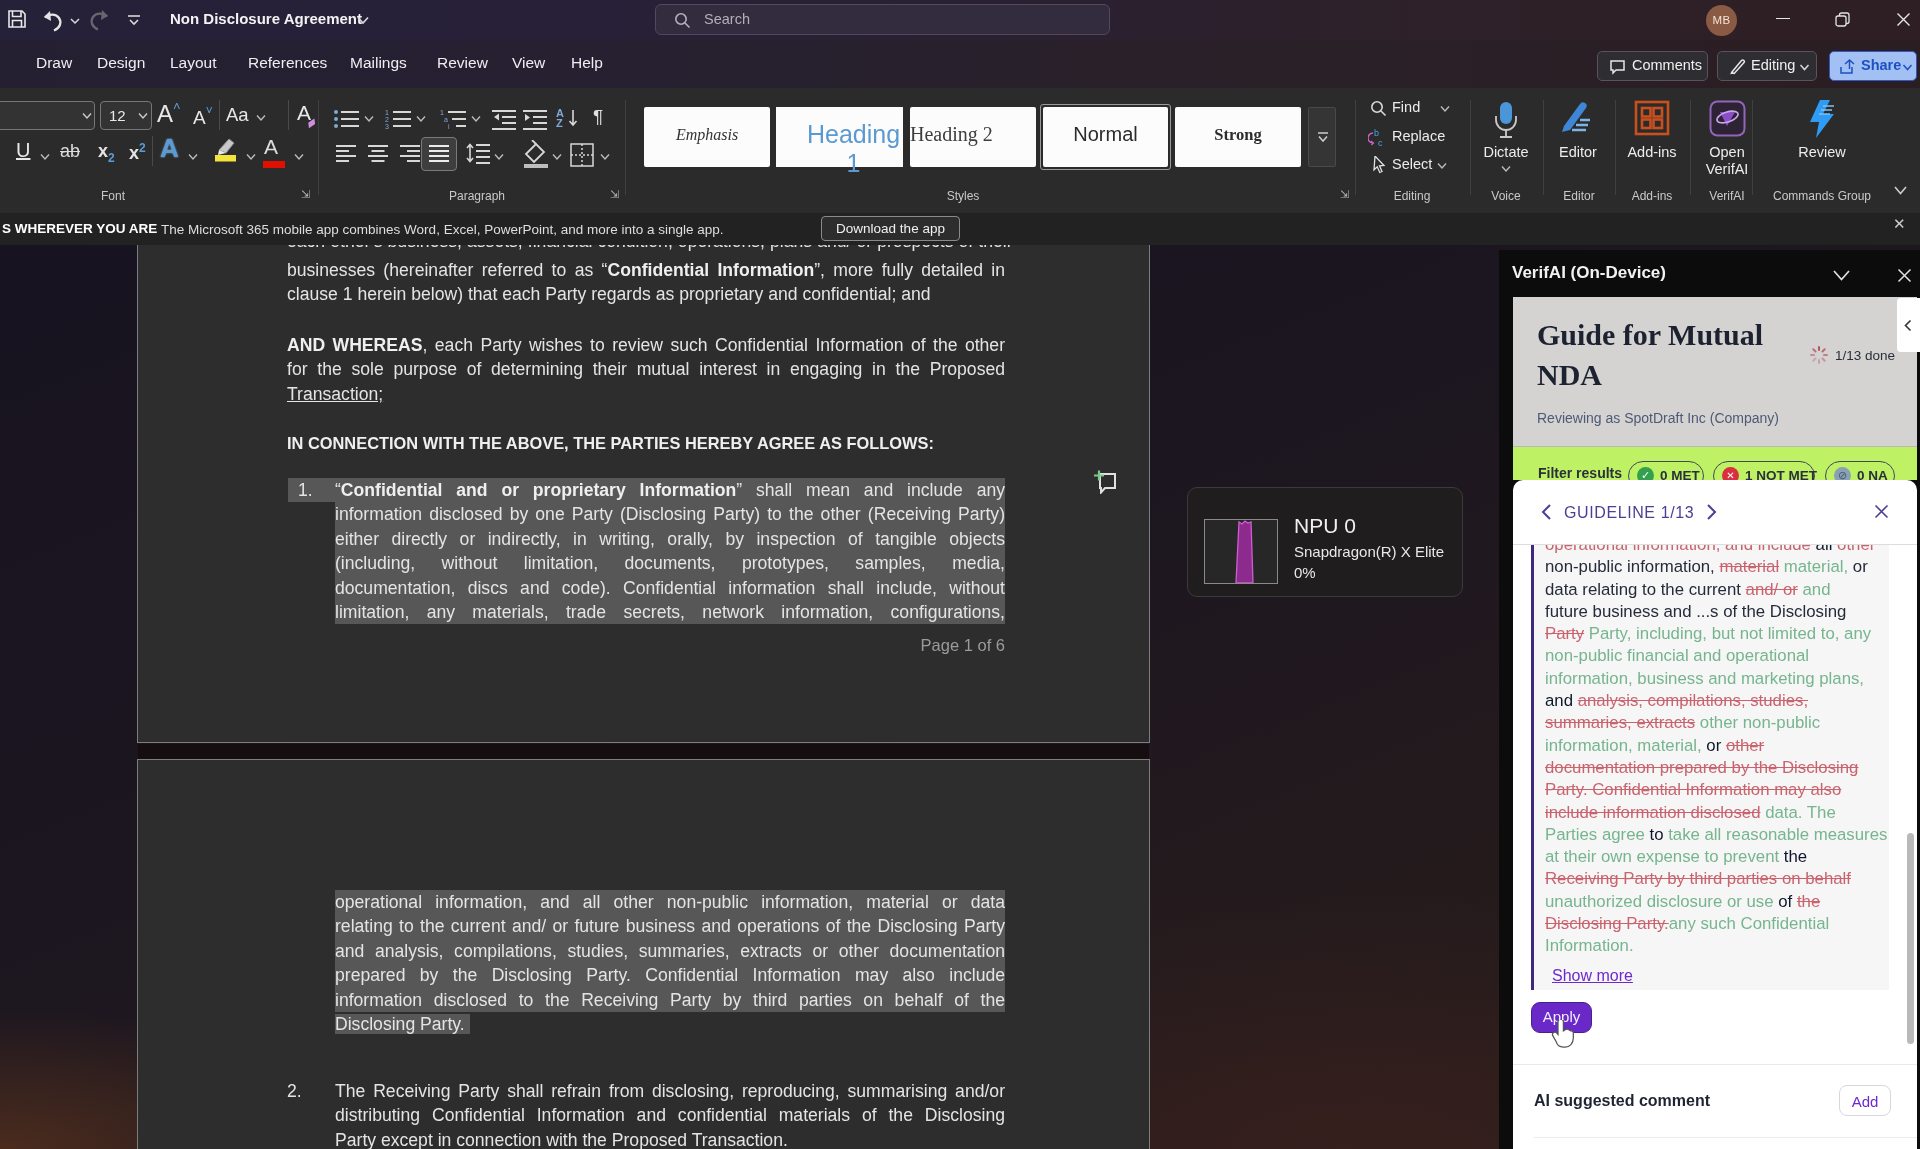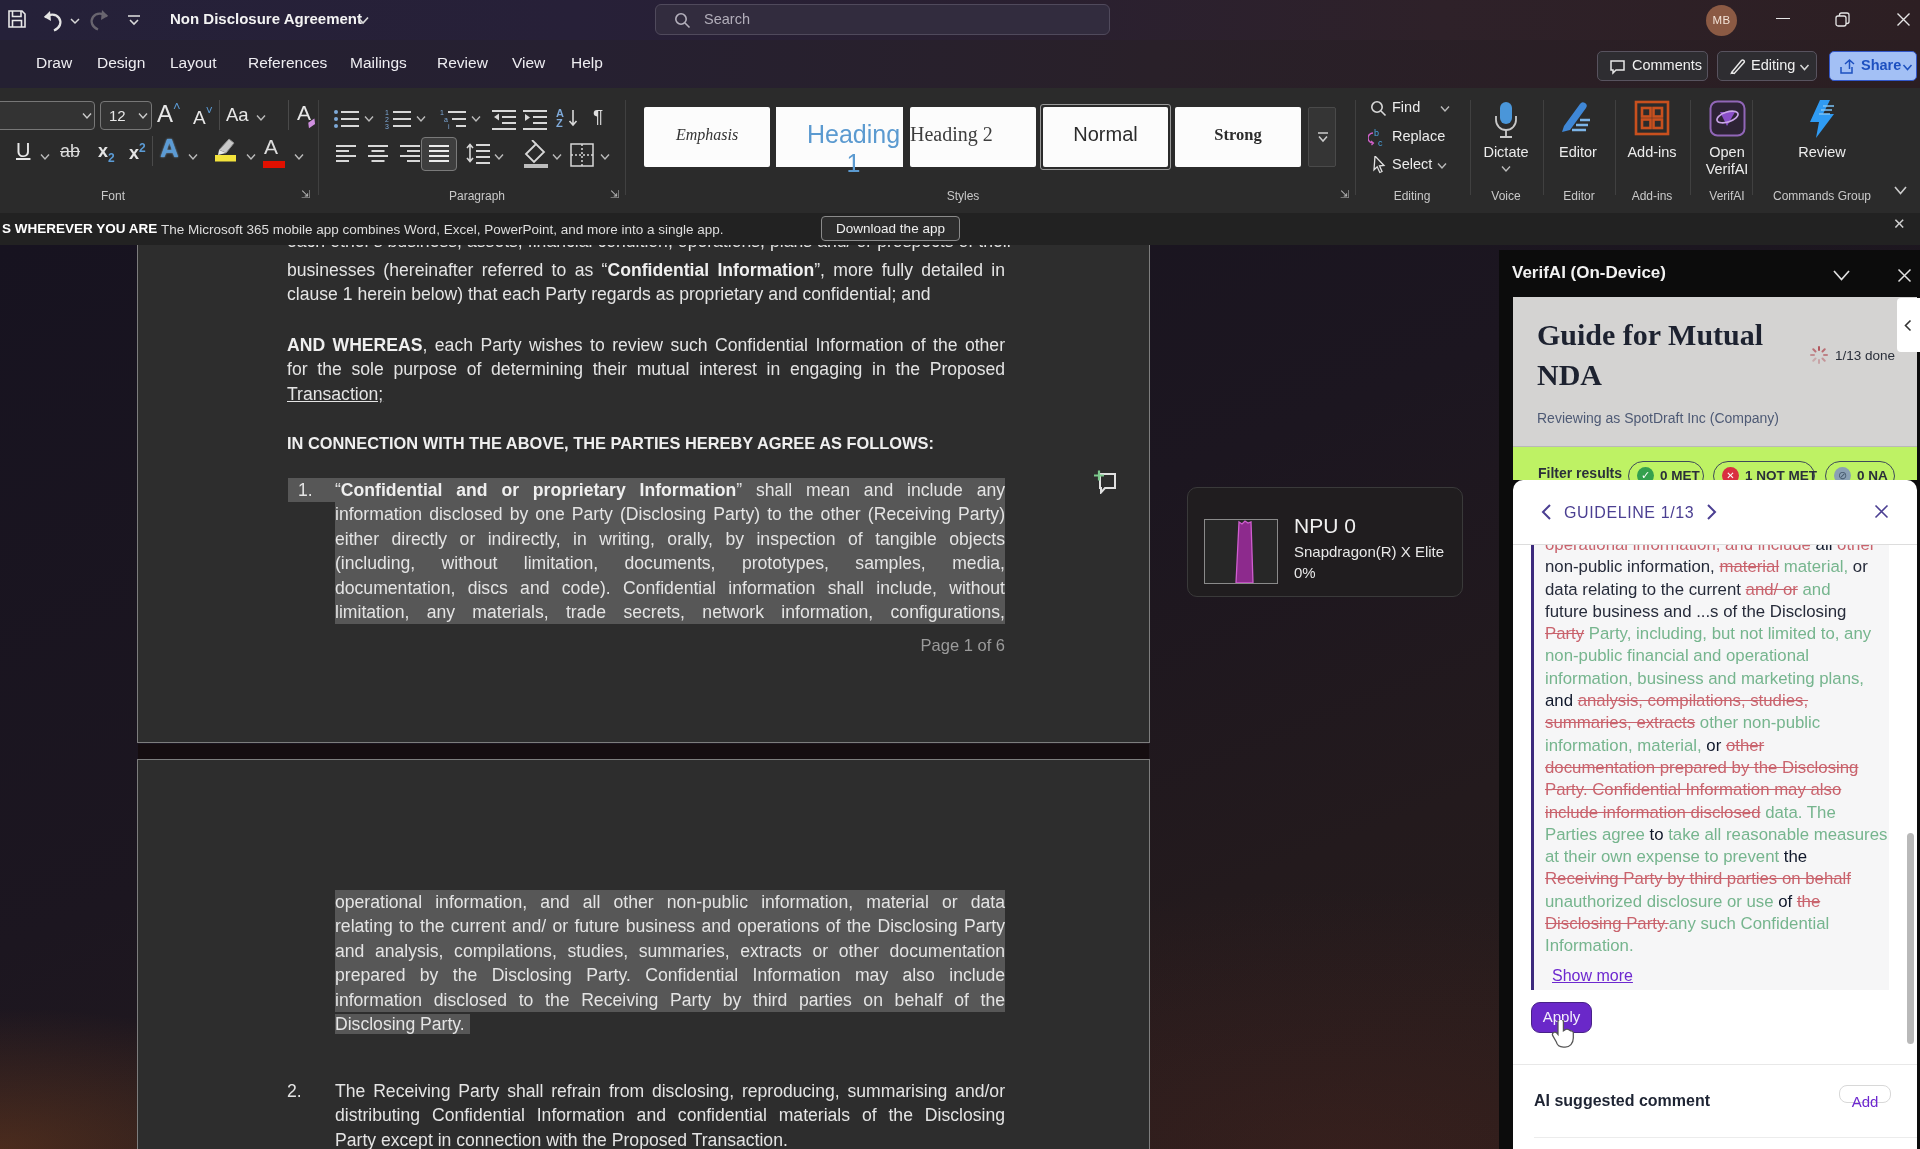--- a/index.html
+++ b/index.html
@@ -514,21 +514,21 @@
       </div>
     </div>
     <div class="abs" style="left:39px;top:487px;font-size:16px;color:#6d28cf;text-decoration:underline;background:#f6f6f7;">Show more</div>
 
     <div class="abs" style="left:18px;top:522px;width:61px;height:31px;background:#6a28c9;border:1.5px solid #482188;border-radius:9px;color:#f3eefc;font-size:15px;text-align:center;line-height:28px;">Apply</div>
     <svg class="abs" style="left:36px;top:540px;" width="27" height="29" viewBox="0 0 30 32">
         <path d="M10 2 a3 3 0 0 1 6 0 V12 l2.5-1.5 a3 3 0 0 1 3 0 l2.5 1.5 a3 3 0 0 1 3 1.5 V20 c0 6-4 10-9 10 h-2 c-4 0-7-2-8-6 L4 17 a2.7 2.7 0 0 1 4.5-2.8 L10 16 Z" fill="#fff" stroke="#555" stroke-width="1.4"></path>
       </svg>
     <div class="abs" style="left:0;top:584px;width:404px;height:1px;background:#e8e8e8;"></div>
     <div class="abs" style="left:21px;top:612px;font-size:16px;font-weight:bold;color:#1e2433;">AI suggested comment</div>
-    <div class="abs" style="left:326px;top:605px;width:52px;height:18px;border:1px solid #d8d8d8;border-radius:8px;color:#6d28cf;font-size:15px;text-align:center;line-height:31px;">Add</div>
+    <div class="abs" style="left:326px;top:605px;width:52px;height:31px;border:1px solid #d8d8d8;border-radius:8px;color:#6d28cf;font-size:15px;text-align:center;line-height:31px;">Add</div>
     <div class="abs" style="left:21px;top:657px;width:383px;height:1px;background:#ececec;"></div>
 
     <div class="abs" style="left:394px;top:353px;width:7px;height:211px;background:#b9b9b9;border-radius:4px;"></div>
   </div>
 </div>
 <div class="abs" style="left:1897px;top:298px;width:23px;height:54px;background:#fff;border-radius:4px 0 0 4px;">
   <svg class="abs" style="left:7px;top:21px;" width="8" height="13" viewBox="0 0 8 13" fill="none" stroke="#333" stroke-width="1.6">
       <path d="M6.5 1.5 L1.5 6.5 L6.5 11.5"></path>
     </svg>
 </div>

